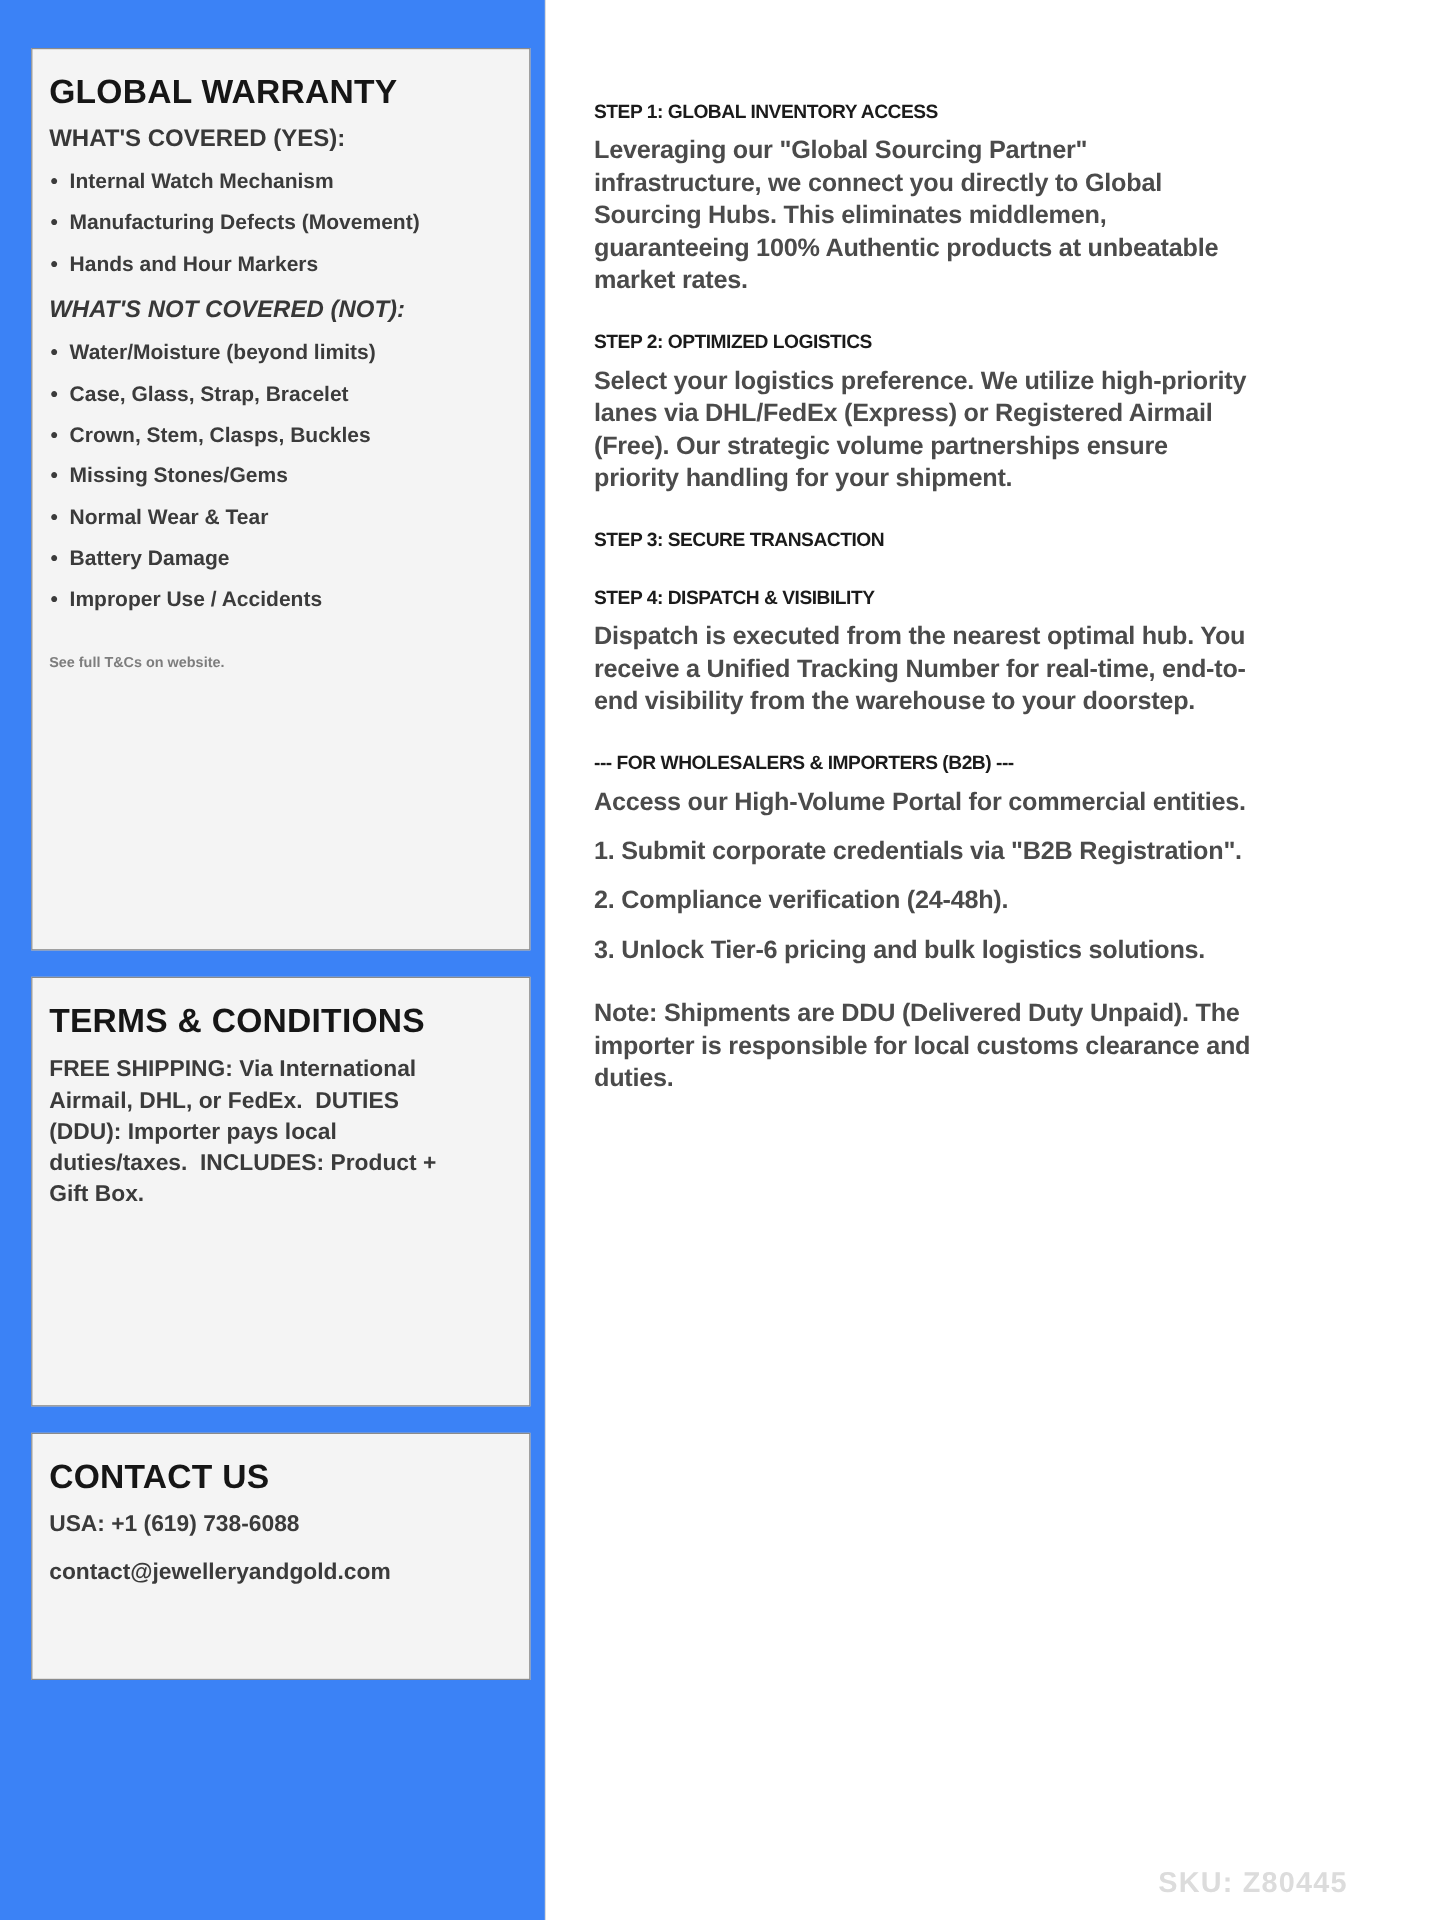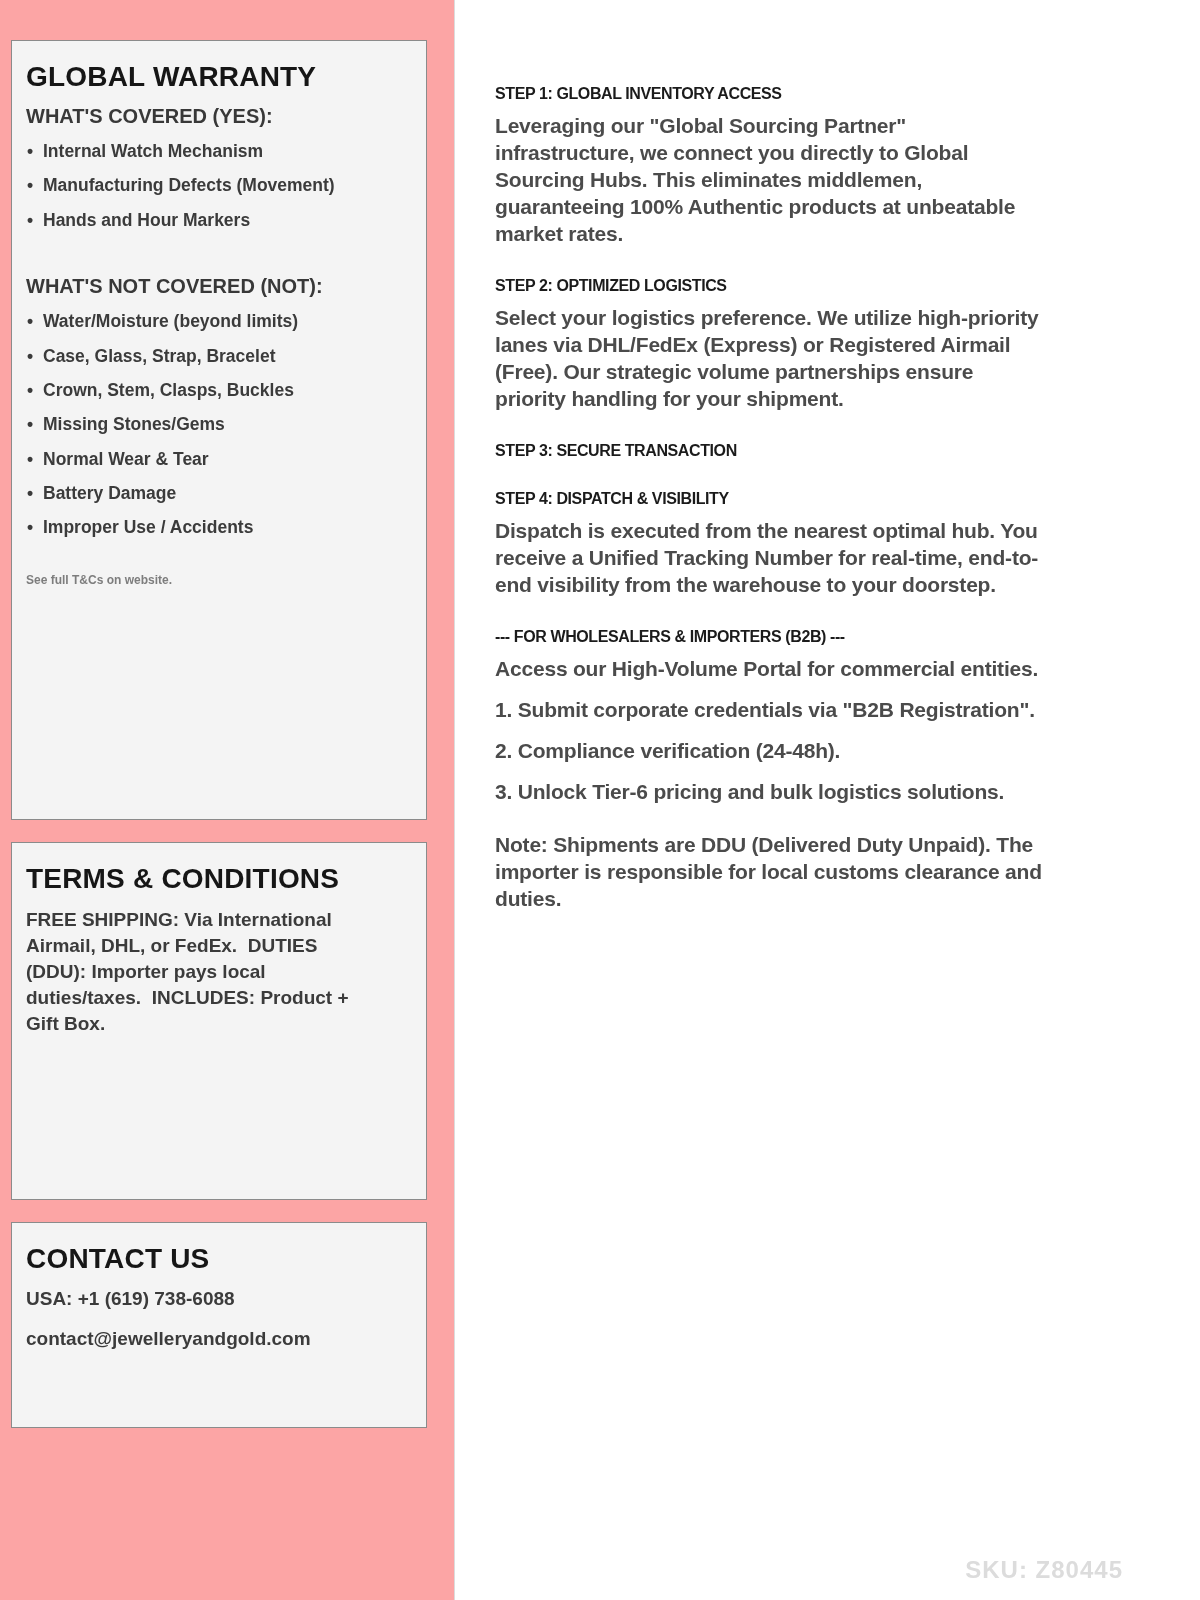--- a/index.html
+++ b/index.html
@@ -12,23 +12,23 @@
     height: 1600px;
     background: #ffffff;
     overflow: hidden;
   }
 
   
   .sidebar {
     position: absolute;
     left: 0; top: 0; bottom: 0;
     width: 455px;
-    background: #fca5a5;
+    background: #3b82f6;
     border-right: 1px solid #dcdcdc;
-    padding: 40px 18px 0 11px;
+    padding: 40px 18px 0 26px;
   }
   .side-box {
     width: 416px;
     background: #f4f4f4;
     border: 1.5px solid #8b8b8b;
     padding: 20px 16px 22px 14px;
     margin-bottom: 22px;
     color: #3b3b3b;
   }
   .side-box h2 {
@@ -37,21 +37,21 @@
     color: #161616;
     letter-spacing: 0.2px;
     margin-bottom: 12px;
   }
   .side-box h3 {
     font-size: 20px;
     font-weight: bold;
     color: #383838;
     margin-bottom: 14px;
   }
-  .side-box h3.gap { margin-top: 46px; }
+  .side-box h3.gap { margin-top: 18px; font-style: italic; }
   .side-list { list-style: none; }
   .side-list li {
     position: relative;
     font-size: 17.5px;
     font-weight: bold;
     color: #3b3b3b;
     padding-left: 17px;
     margin-bottom: 16px;
     line-height: 1.05;
   }

